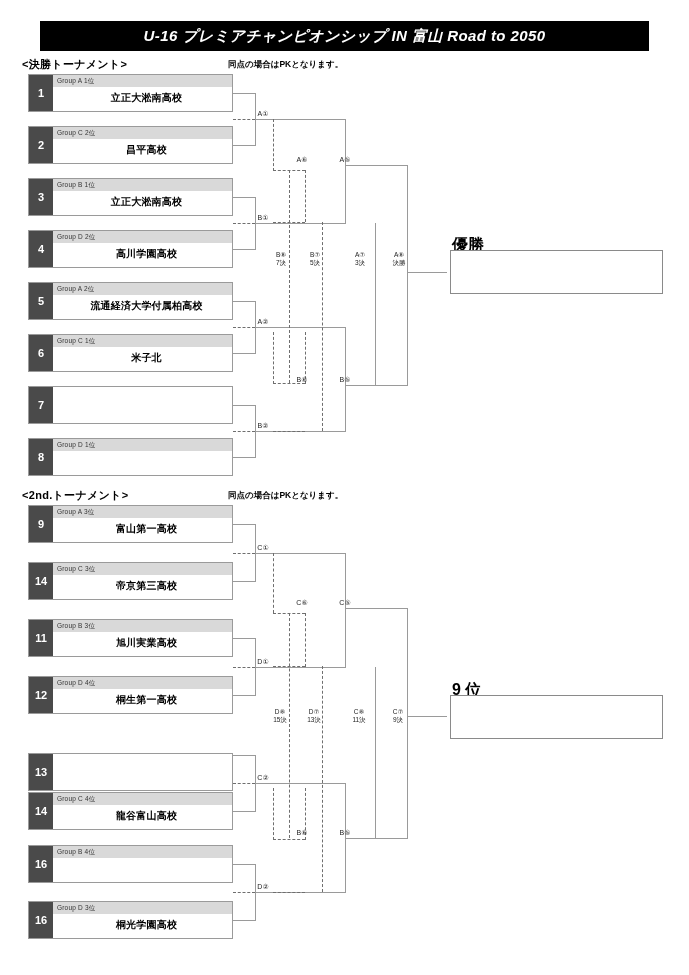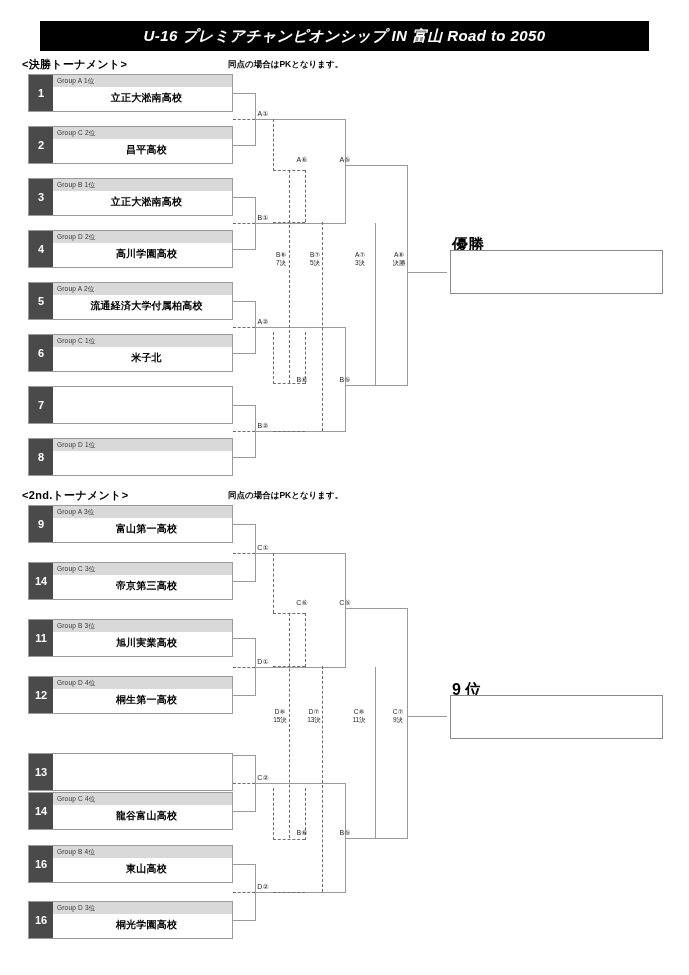--- a/index.html
+++ b/index.html
@@ -239,21 +239,20 @@
   <div class="num">14</div>
   <div class="body">
     <div class="grp">Group C  4位</div>
     <div class="name">龍谷富山高校</div>
   </div>
 </div>
 <div class="team" style="top:845px;">
   <div class="num">16</div>
   <div class="body">
     <div class="grp">Group B  4位</div>
-    <div class="name">東山高校</div>
   </div>
 </div>
 <div class="team" style="top:901px;">
   <div class="num">16</div>
   <div class="body">
     <div class="grp">Group D  3位</div>
     <div class="name">桐光学園高校</div>
   </div>
 </div>
 

